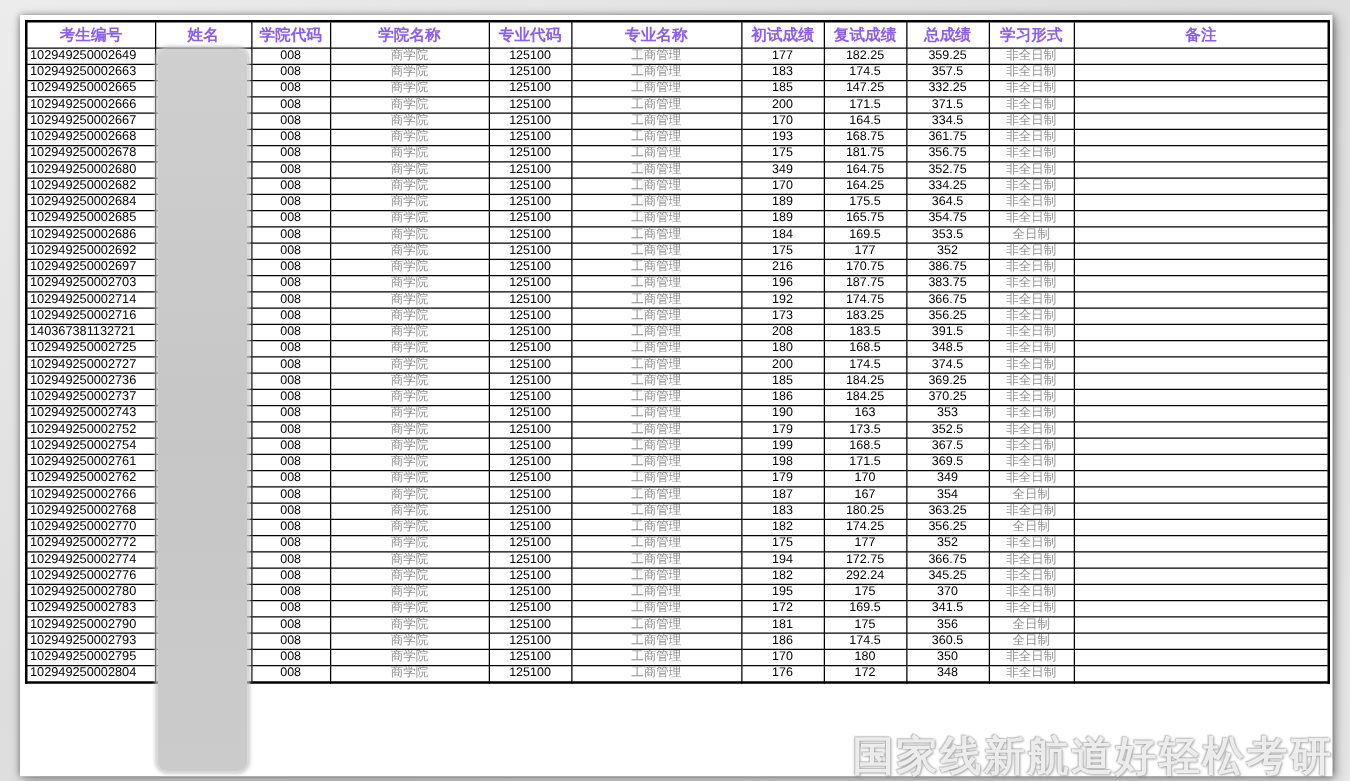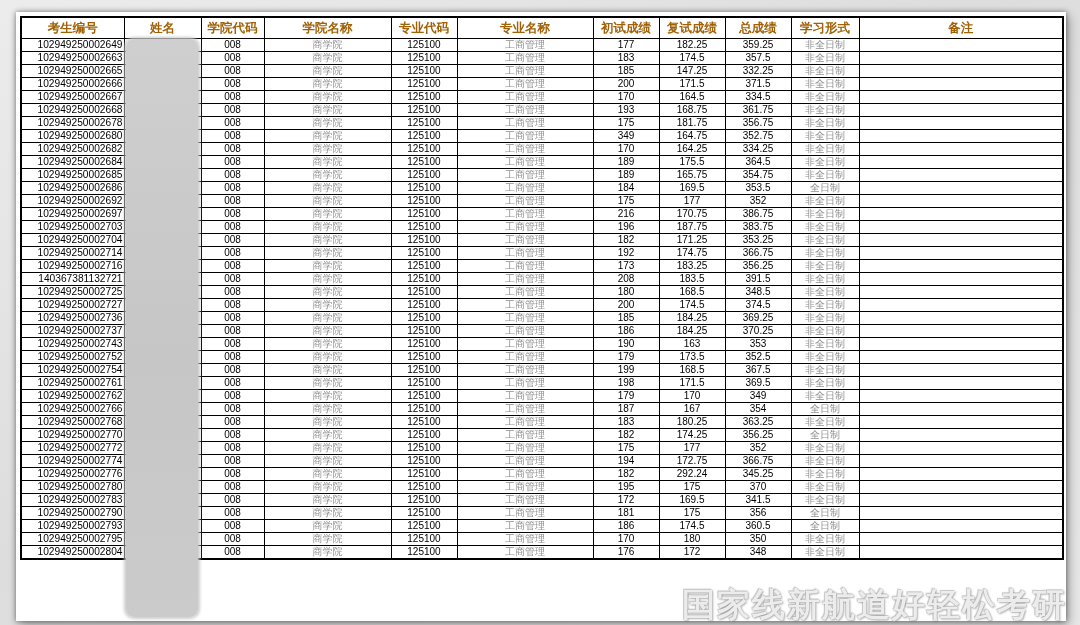--- a/index.html
+++ b/index.html
@@ -13,24 +13,24 @@
     background:#ffffff;
     box-shadow:0 0 5px rgba(0,0,0,.45),3px 4px 10px rgba(0,0,0,.30);
   }
   table.results{
     position:absolute;left:4px;top:4px;width:1042px;
     border-collapse:collapse;table-layout:fixed;
     border:2px solid #000;
   }
   .results th,.results td{border:1px solid #000;overflow:hidden;white-space:nowrap;}
   .results th{
-    height:20px;padding:0;font-size:12.5px;font-weight:bold;color:#a16207;text-align:center;
+    height:20px;padding:0;font-size:12.5px;font-weight:bold;color:#8b5cf6;text-align:center;
   }
   .results td{height:12px;line-height:12px;padding:0 1px;font-size:10px;color:#000;}
-  td.c-id{font-size:10.2px;text-align:right;padding-left:2px;}
+  td.c-id{font-size:10.2px;text-align:left;padding-left:2px;}
   td.c-center{text-align:center;}
   td.c-gray{text-align:center;color:#8f8f8f;}
   td.c-name,td.c-remark{text-align:center;}
   .redaction{
     position:absolute;left:110px;top:27px;width:72px;height:578px;z-index:3;
     background:linear-gradient(180deg,#cfcfcf 0%,#c6c6c6 55%,#cbcbcb 100%);
     border-radius:8px;
     box-shadow:0 0 3px 2px rgba(198,198,198,.85);
   }
   .watermark{
@@ -263,33 +263,20 @@
           <td class="c-gray">商学院</td>
           <td class="c-center">125100</td>
           <td class="c-gray">工商管理</td>
           <td class="c-center">196</td>
           <td class="c-center">187.75</td>
           <td class="c-center">383.75</td>
           <td class="c-gray">非全日制</td>
           <td class="c-remark"></td>
         </tr>
         <tr>
-          <td class="c-id">102949250002704</td>
-          <td class="c-name"></td>
-          <td class="c-center">008</td>
-          <td class="c-gray">商学院</td>
-          <td class="c-center">125100</td>
-          <td class="c-gray">工商管理</td>
-          <td class="c-center">182</td>
-          <td class="c-center">171.25</td>
-          <td class="c-center">353.25</td>
-          <td class="c-gray">非全日制</td>
-          <td class="c-remark"></td>
-        </tr>
-        <tr>
           <td class="c-id">102949250002714</td>
           <td class="c-name"></td>
           <td class="c-center">008</td>
           <td class="c-gray">商学院</td>
           <td class="c-center">125100</td>
           <td class="c-gray">工商管理</td>
           <td class="c-center">192</td>
           <td class="c-center">174.75</td>
           <td class="c-center">366.75</td>
           <td class="c-gray">非全日制</td>

